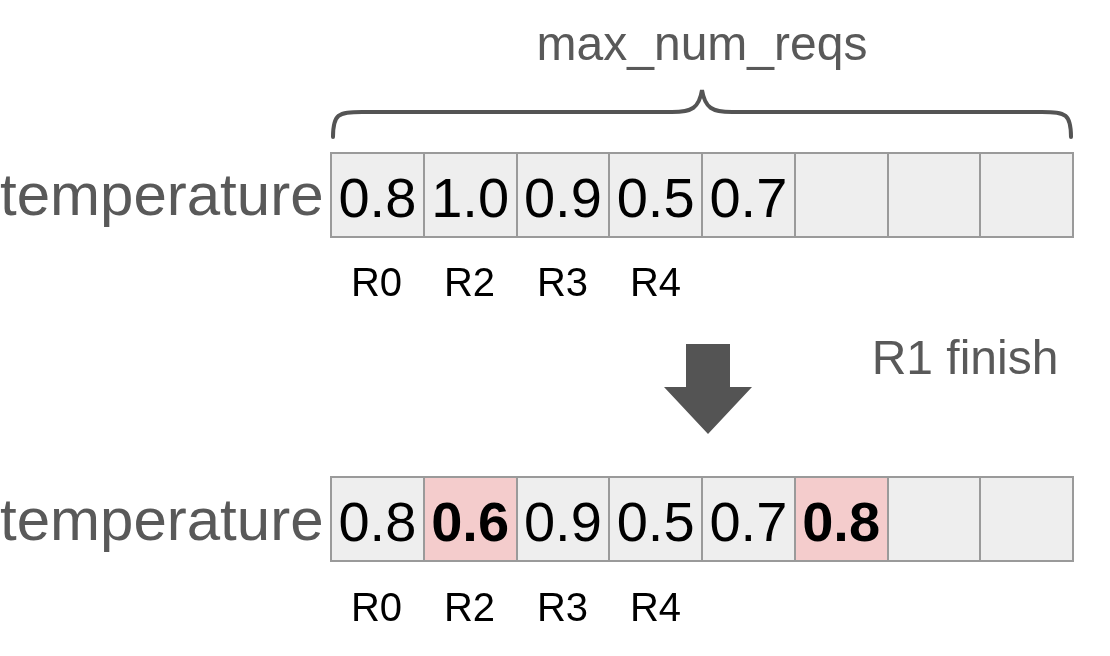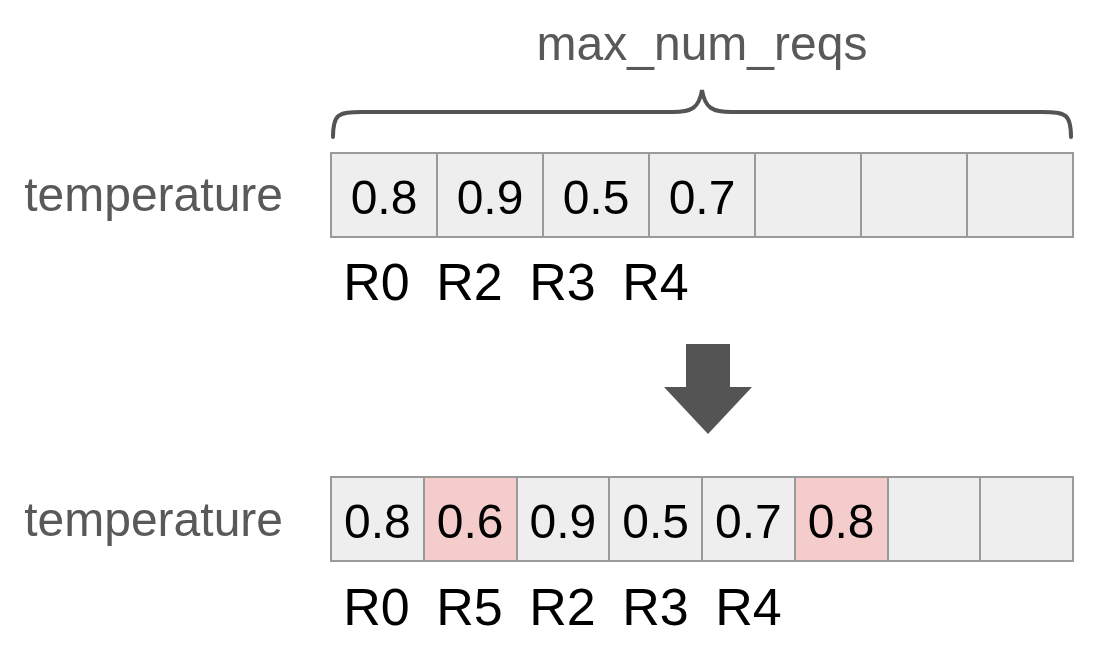--- a/index.html
+++ b/index.html
@@ -28,21 +28,21 @@
     font-size: 48px;
     line-height: 52px;
     color: var(--gray-text);
     white-space: nowrap;
   }
   .brace-svg { position: absolute; left: 330px; top: 86px; width: 744px; height: 54px; }
   .row-label {
     position: absolute;
     left: 0; width: 283px;
     text-align: right;
-    font-size: 48px;
+    font-size: 60px;
     line-height: 52px;
     color: var(--gray-text);
     white-space: nowrap;
   }
   .row-label.top { top: 169px; }
   .row-label.bottom { top: 494px; }
   .cell-array {
     position: absolute;
     left: 330px; width: 744px; height: 86px;
     display: flex;
@@ -51,37 +51,37 @@
   }
   .cell-array.top { top: 152px; }
   .cell-array.bottom { top: 476px; }
   .cell {
     flex: 1 1 0;
     border-right: 2px solid var(--cell-border);
     background: var(--cell-fill);
     display: flex;
     align-items: center;
     justify-content: center;
-    font-size: 48px;
+    font-size: 56px;
     color: var(--black-text);
     padding-top: 4px;
   }
   .cell:last-child { border-right: none; }
-  .cell.highlight { background: var(--cell-highlight); }
+  .cell.highlight { background: var(--cell-highlight); font-weight: bold; }
   .req-labels {
     position: absolute;
     left: 330px; width: 744px;
     display: flex;
   }
   .req-labels.top { top: 256px; }
   .req-labels.bottom { top: 581px; }
   .req-label {
     width: 93px;
     text-align: center;
-    font-size: 52px;
+    font-size: 40px;
     line-height: 52px;
     color: var(--black-text);
     white-space: nowrap;
   }
   .arrow-svg { position: absolute; left: 664px; top: 344px; width: 88px; height: 90px; }
   .transition-note {
     position: absolute;
     left: 820px; top: 330px; width: 290px;
     text-align: center;
     font-size: 48px;
@@ -99,56 +99,57 @@
 
   <svg class="brace-svg" viewBox="0 0 744 54" fill="none">
     <path d="M 3 51 C 3 28, 8 26, 32 26 L 342 26 C 362 26, 369 22, 372 4
              C 375 22, 382 26, 402 26 L 712 26 C 736 26, 741 28, 741 51" stroke="var(--shape-gray)" stroke-width="4" stroke-linecap="round" fill="none"></path>
   </svg>
 
   <div class="row-label top">temperature</div>
 
   <div class="cell-array top" id="top-array">
       <div class="cell">0.8</div>
+      <div class="cell">1.0</div>
       <div class="cell">0.9</div>
       <div class="cell">0.5</div>
       <div class="cell">0.7</div>
       <div class="cell"></div>
       <div class="cell"></div>
       <div class="cell"></div>
     </div>
 
   <div class="req-labels top" id="top-labels">
       <div class="req-label">R0</div>
       <div class="req-label">R2</div>
       <div class="req-label">R3</div>
       <div class="req-label">R4</div>
     </div>
 
   <svg class="arrow-svg" viewBox="0 0 88 90">
     <polygon points="22,0 66,0 66,43 88,43 44,90 0,43 22,43" fill="var(--shape-gray)"></polygon>
   </svg>
 
   <div class="transition-note">
+    <div>R1 finish</div>
   </div>
 
   <div class="row-label bottom">temperature</div>
 
   <div class="cell-array bottom" id="bottom-array">
       <div class="cell">0.8</div>
       <div class="cell highlight">0.6</div>
       <div class="cell">0.9</div>
       <div class="cell">0.5</div>
       <div class="cell">0.7</div>
       <div class="cell highlight">0.8</div>
       <div class="cell"></div>
       <div class="cell"></div>
     </div>
 
   <div class="req-labels bottom" id="bottom-labels">
       <div class="req-label">R0</div>
-      <div class="req-label">R5</div>
       <div class="req-label">R2</div>
       <div class="req-label">R3</div>
       <div class="req-label">R4</div>
     </div>
 
 </div>
 
 </body></html>

